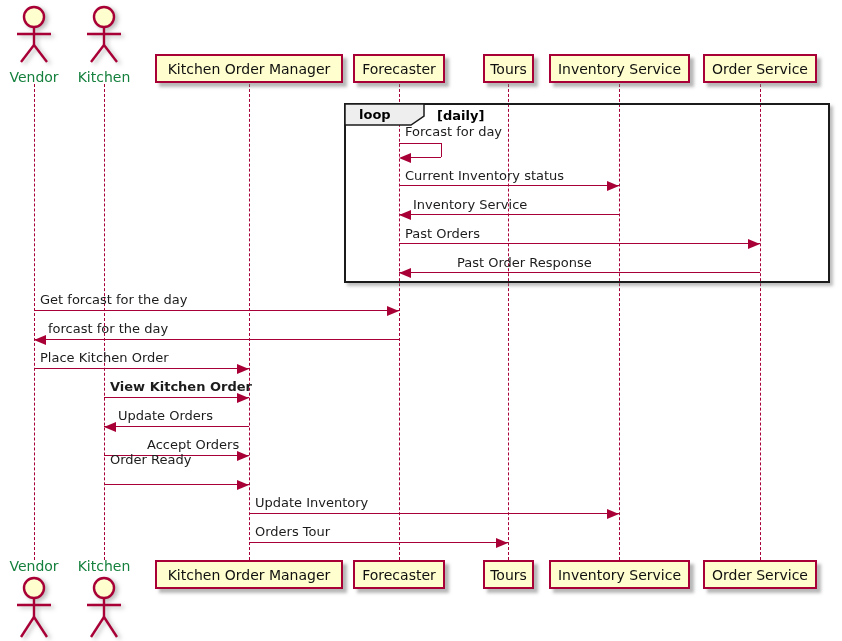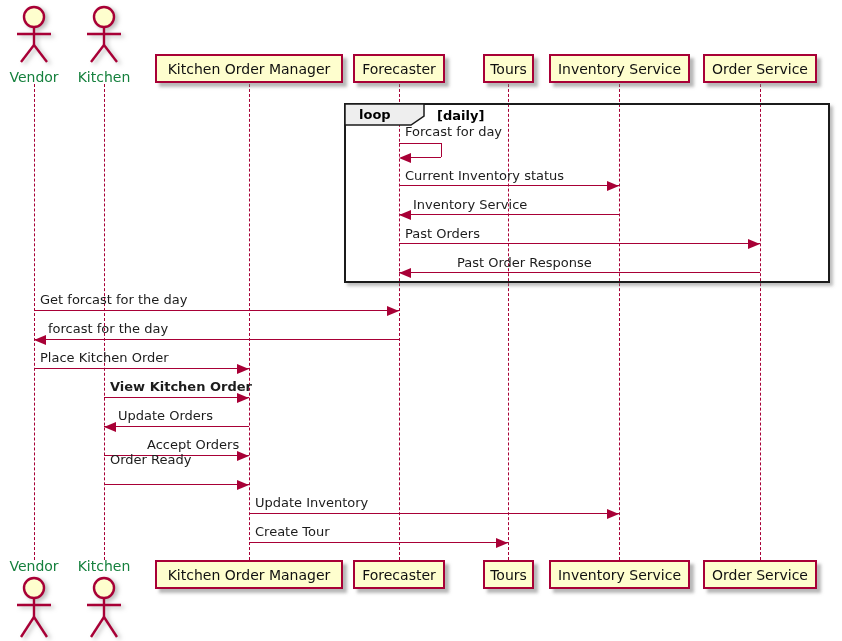--- a/index.html
+++ b/index.html
@@ -165,21 +165,21 @@
     <div class="arr-r" style="left:237px; top:480px;"></div>
   </div>
 
   <div class="msg">
     <div class="msg-label" style="left:255px; top:495px;">Update Inventory</div>
     <div class="msg-line" style="left:249px; top:513px; width:370px;"></div>
     <div class="arr-r" style="left:607px; top:509px;"></div>
   </div>
 
   <div class="msg">
-    <div class="msg-label" style="left:255px; top:524px;">Create Tour</div>
+    <div class="msg-label" style="left:255px; top:524px;">Orders Tour</div>
     <div class="msg-line" style="left:249px; top:542px; width:259px;"></div>
     <div class="arr-r" style="left:496px; top:538px;"></div>
   </div>
 
   <div class="participant" style="left:155px; top:560px; width:188px;">Kitchen Order Manager</div>
   <div class="participant" style="left:353px; top:560px; width:92px;">Forecaster</div>
   <div class="participant" style="left:483px; top:560px; width:51px;">Tours</div>
   <div class="participant" style="left:549px; top:560px; width:141px;">Inventory Service</div>
   <div class="participant" style="left:703px; top:560px; width:114px;">Order Service</div>
 

